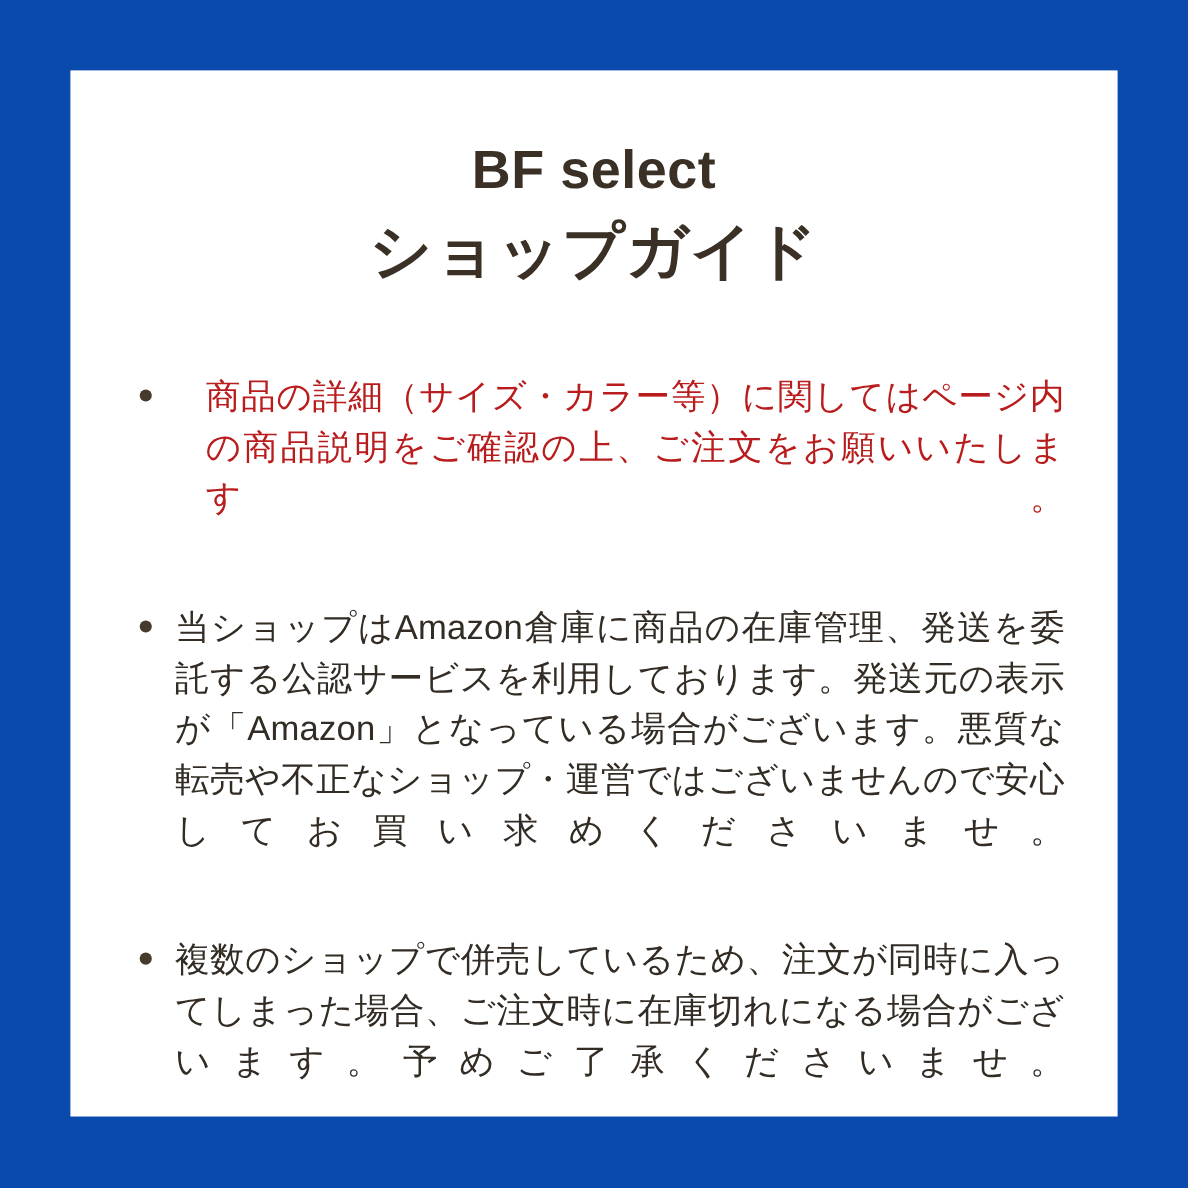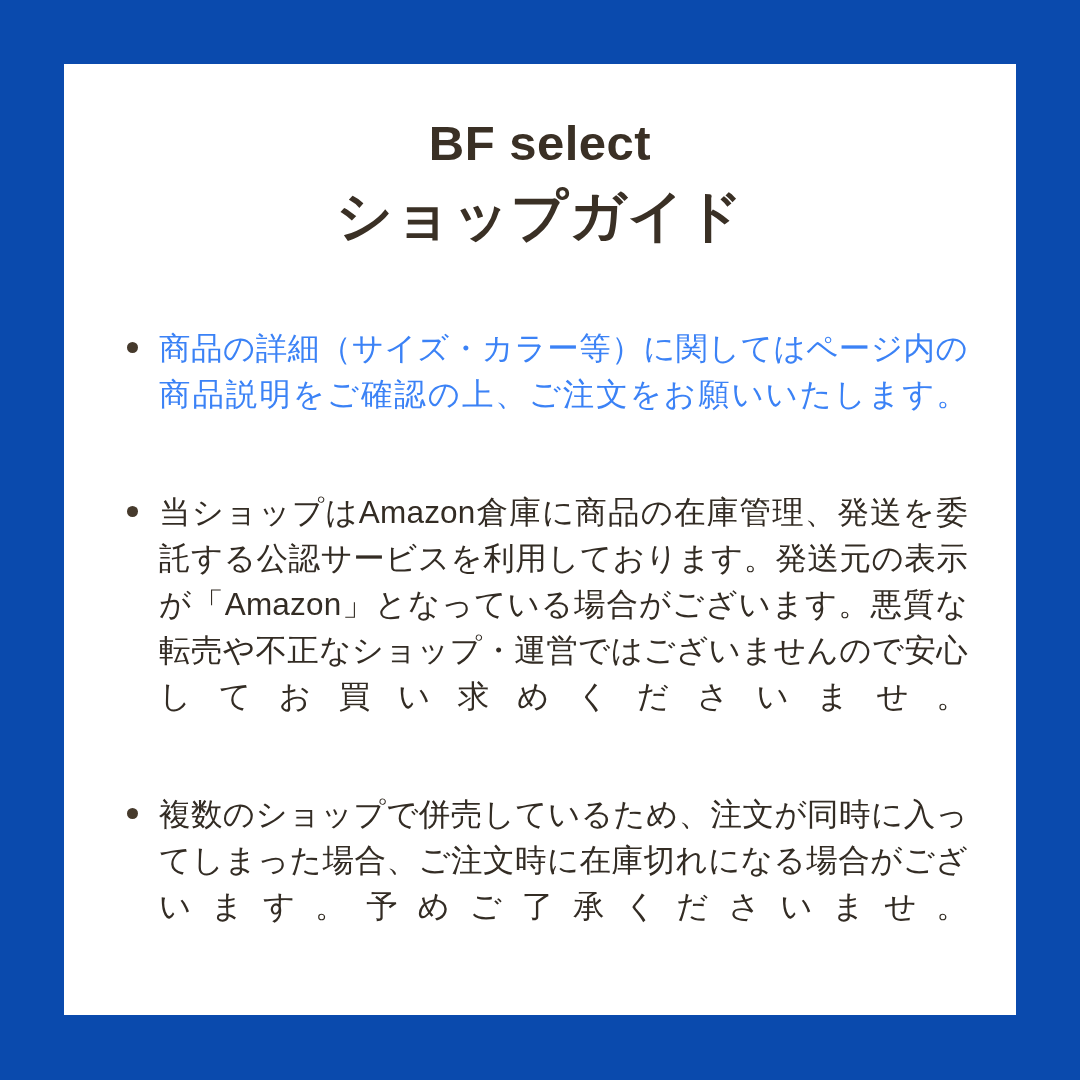--- a/index.html
+++ b/index.html
@@ -40,20 +40,21 @@
     text-align: center;
     padding-top: 52px;
   }
   .title-line-1 {
     display: block;
     font-size: 49px;
     font-weight: 700;
     color: #3a3025;
     letter-spacing: 0.5px;
     line-height: 1.12;
+    margin-top: 12px;
   }
   .title-line-2 {
     display: block;
     font-size: 56px;
     font-weight: 700;
     color: #3a3025;
     letter-spacing: 1px;
     line-height: 1.18;
     margin-top: 12px;
   }
@@ -110,21 +111,21 @@
   <div id="guide-card" style="background: rgb(255, 255, 255);">
 
     <div class="title-block">
       <span class="title-line-1" style="color: rgb(58, 48, 37);">BF select</span>
       <span class="title-line-2" style="color: rgb(58, 48, 37);">ショップガイド</span>
     </div>
 
     <ul class="notes-list">
       <li class="note-item">
         <span class="note-bullet" style="background: rgb(70, 58, 44);"></span>
-        <span class="note-text" style="color: #3b82f6;">商品の詳細（サイズ・カラー等）に関してはページ内の商品説明をご確認の上、ご注文をお願いいたします。</span>
+        <span class="note-text" style="color: #b91c1c; margin-left: 28px;">商品の詳細（サイズ・カラー等）に関してはページ内の商品説明をご確認の上、ご注文をお願いいたします。</span>
       </li>
       <li class="note-item">
         <span class="note-bullet" style="background: rgb(70, 58, 44);"></span>
         <span class="note-text" style="color: rgb(51, 44, 36);">当ショップはAmazon倉庫に商品の在庫管理、発送を委託する公認サービスを利用しております。発送元の表示が「Amazon」となっている場合がございます。悪質な転売や不正なショップ・運営ではございませんので安心してお買い求めくださいませ。</span>
       </li>
       <li class="note-item">
         <span class="note-bullet" style="background: rgb(70, 58, 44);"></span>
         <span class="note-text" style="color: rgb(51, 44, 36);">複数のショップで併売しているため、注文が同時に入ってしまった場合、ご注文時に在庫切れになる場合がございます。予めご了承くださいませ。</span>
       </li>
     </ul>

